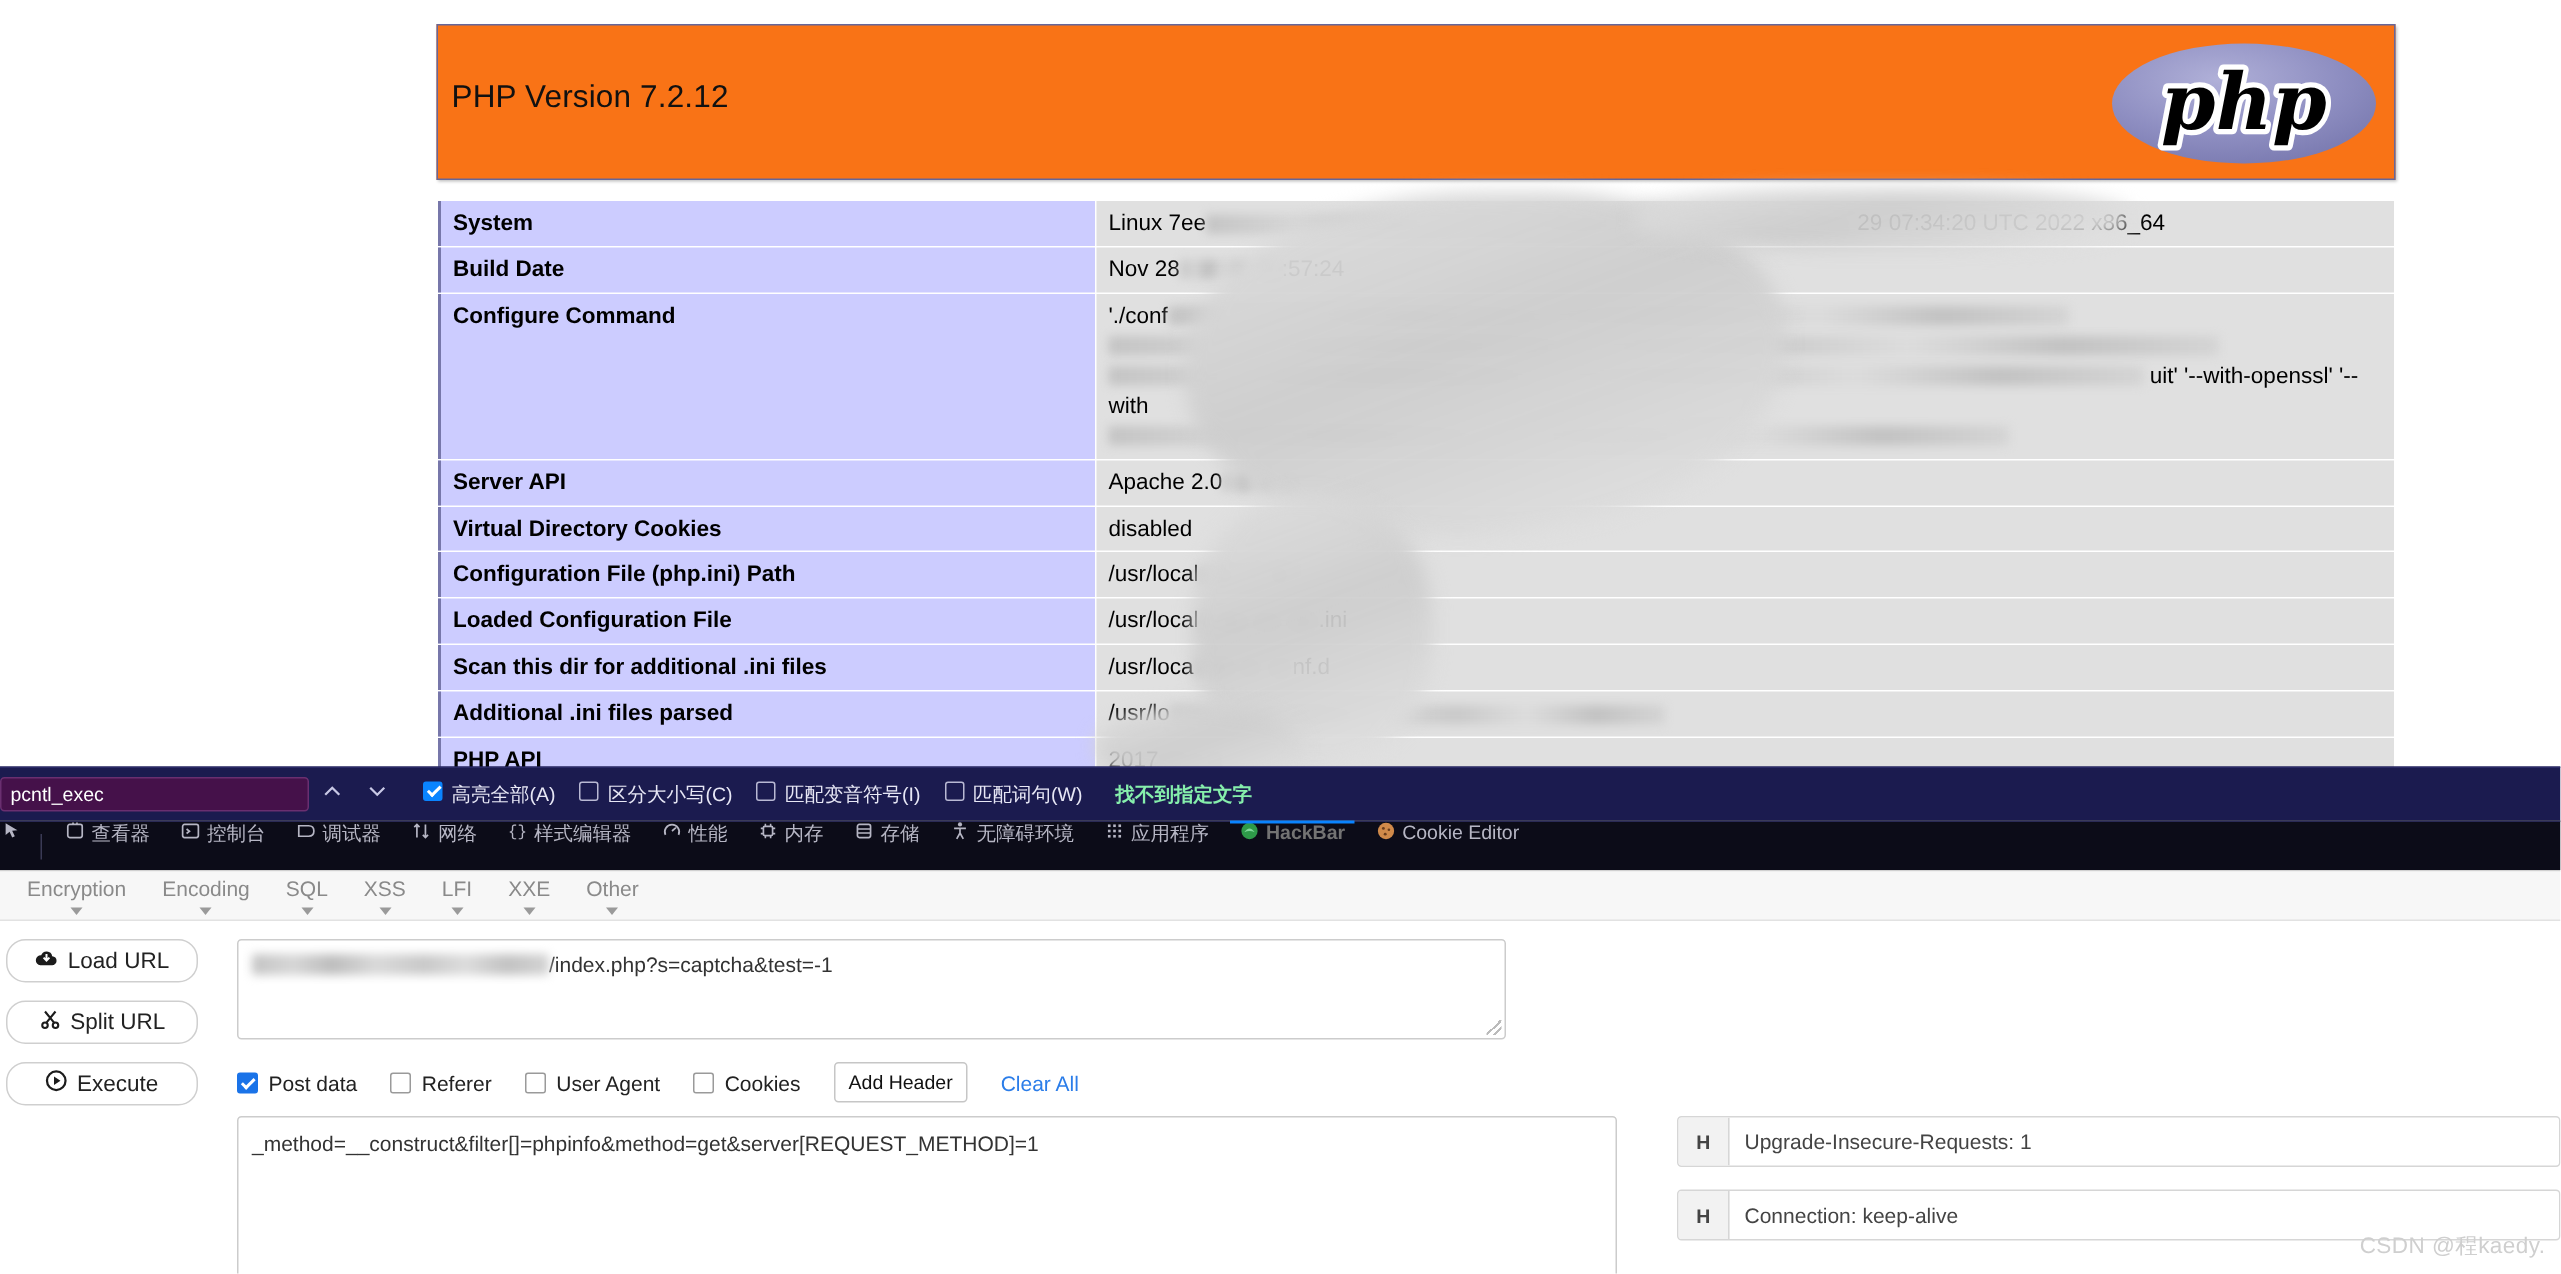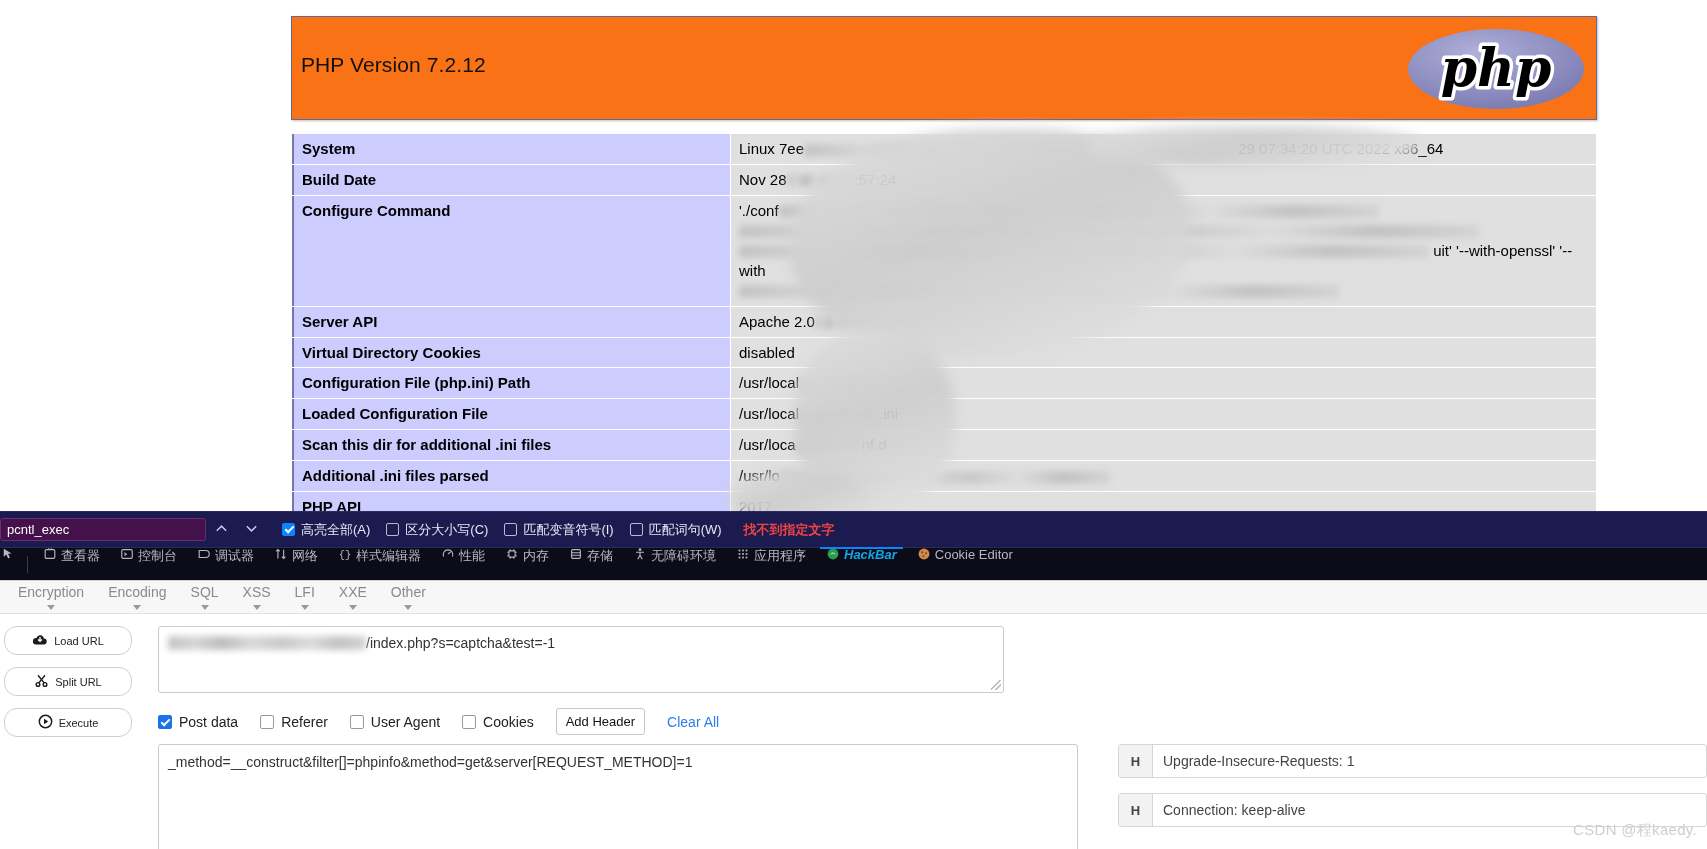--- a/index.html
+++ b/index.html
@@ -77,45 +77,45 @@
     border-top: 1px solid #2a2a66;
   }
   #find-input {
     width: 206px; height: 23px; margin-left: 0px;
     background: #45114a; border: 1px solid #6a2f70; border-radius: 3px;
     color: #fff; font-size: 13px; padding: 0 6px;
     outline: none;
     font-family: "Liberation Sans", sans-serif;
   }
   .find-nav { color: #c9c9e6; font-size: 15px; width: 30px; text-align:center; cursor: default; }
-  .find-opt { display: flex; align-items: center; margin-left: 16px; color: #e7e7f5; font-size: 13px; }
+  .find-opt { display: flex; margin-left: 16px; color: #e7e7f5; font-size: 13px; }
   .find-opt .cb {
     width: 13px; height: 13px; border: 1px solid #b9b9d4; border-radius: 2px;
     background: transparent; margin-right: 6px; display:inline-block;
   }
   .find-opt.checked .cb { background: #0a84ff; border-color:#0a84ff; position: relative; }
   .find-opt.checked .cb:after {
     content: ""; position: absolute; left: 4px; top: 0px;
     width: 3px; height: 7px; border: solid #fff; border-width: 0 2px 2px 0;
     transform: rotate(45deg);
   }
-  #find-status { margin-left: 22px; color: #ef4444; font-size: 13px; font-weight: bold; }
+  #find-status { margin-left: 22px; color: #86efac; font-size: 13px; font-weight: bold; }
 
   
   #devtools-tabs {
     position: absolute; left: 0; top: 547px; width: 1707px; height: 33px;
     background: #0c0c18; display: flex; align-items: center;
     border-top: 1px solid #2a2a55;
   }
   .dt-tab {
     display: flex; align-items: flex-start; gap: 4px;
     color: #b6b6c4; font-size: 13px; padding: 0 10px; height: 35px;
     position: relative; white-space: nowrap;
   }
-  .dt-tab.active { color: #0ea5e9; font-weight: bold; font-style: italic; }
+  .dt-tab.active { color: #737373; font-weight: bold; }
   .dt-tab.active:before {
     content:""; position:absolute; left:4px; right:4px; top:0; height:2px; background:#0a84ff;
   }
   .dt-icn { width: 14px; height: 14px; display:inline-flex; align-items:center; justify-content:center; }
 
   
   #hackbar {
     position: absolute; left: 0; top: 580px; width: 1707px; height: 269px;
     background: #ffffff; border-top: 1px solid #d0d0d0;
   }
@@ -127,21 +127,21 @@
     color: #8a8a8a; font-size: 14px; padding: 0 12px;
     display: flex; align-items: center; gap: 5px; cursor: default; flex-direction: column;
   }
   .caret { width:0;height:0;border-left:4px solid transparent;border-right:4px solid transparent;border-top:5px solid #9a9a9a; }
 
   #hb-body { position: relative; padding: 12px 0 0 0; }
   .hb-btn {
     width: 128px; height: 29px; margin: 0 0 12px 4px;
     border: 1px solid #cfcfcf; border-radius: 13px; background: #fff;
     display: flex; align-items: center; justify-content: center; gap: 6px;
-    font-size: 11px; color: #222;
+    font-size: 15px; color: #222;
   }
   #hb-left { position: absolute; left: 0; top: 12px; width: 140px; }
 
   #url-area {
     position: absolute; left: 158px; top: 12px;
     width: 846px; height: 67px;
     border: 1px solid #cccccc; border-radius: 3px; background: #fff;
     font-size: 14px; color: #333; padding: 8px 9px; overflow: hidden;
     resize: none;
   }

